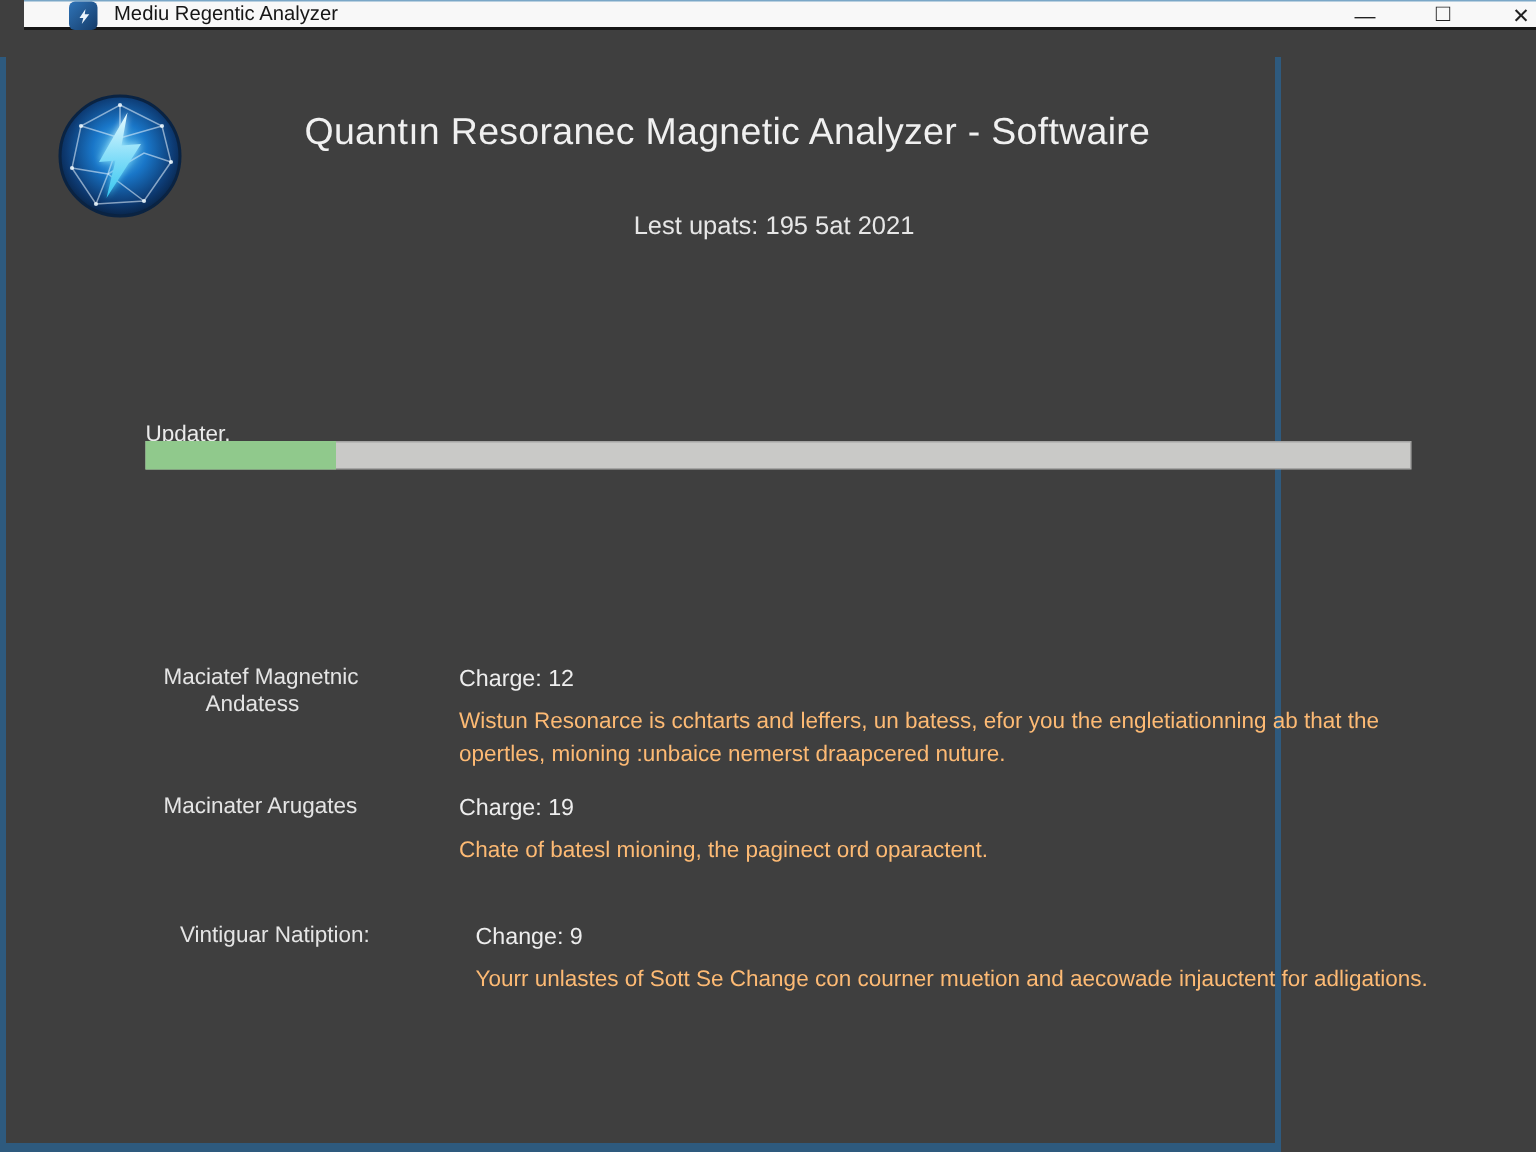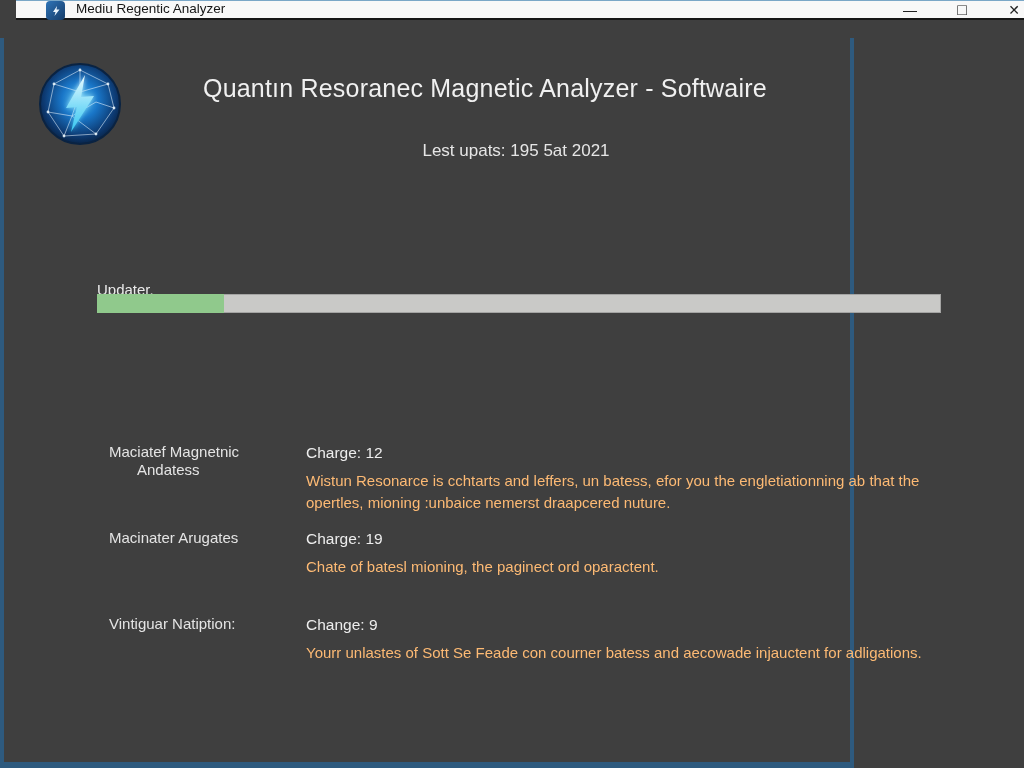--- a/index.html
+++ b/index.html
@@ -63,21 +63,21 @@
 
   
   .row{position:absolute;display:flex;align-items:flex-start;color:#e4e4e4;}
   .row-label{width:197px;flex:0 0 auto;font-size:15px;line-height:18px;color:#e4e4e4;}
   .row-label .indent{padding-left:28px;}
   .row-body{flex:1;}
   .row-value{font-size:15.5px;color:#ededed;line-height:20px;}
   .row-desc{margin-top:7px;font-size:15px;line-height:22px;color:#fdba74;}
   .row1{left:105px;top:405px;width:840px;}
   .row2{left:105px;top:491px;width:840px;}
-  .row3{left:105px;top:577px;width:840px;}
+  .row3{left:116px;top:577px;width:840px;}
 </style>
 </head>
 <body>
 
 <div class="window">
 
   <div class="titlebar">
     <div class="app-icon">
       <svg width="12" height="12" viewBox="0 0 24 24">
         <path d="M14 2 L6 14 L11 14 L9 22 L19 9 L13 9 Z" fill="#eaf4fc"></path>
@@ -176,19 +176,19 @@
       </div>
     </div>
 
     <div class="row row3">
       <div class="row-label">
         <div>Vintiguar Natiption:</div>
       </div>
       <div class="row-body">
         <div class="row-value">Change: 9</div>
         <div class="row-desc">
-          <div>Yourr unlastes of Sott Se Feade con courner batess and aecowade injauctent for adligations.</div>
+          <div>Yourr unlastes of Sott Se Change con courner muetion and aecowade injauctent for adligations.</div>
         </div>
       </div>
     </div>
 
   </div>
 </div>
 
 </body></html>

